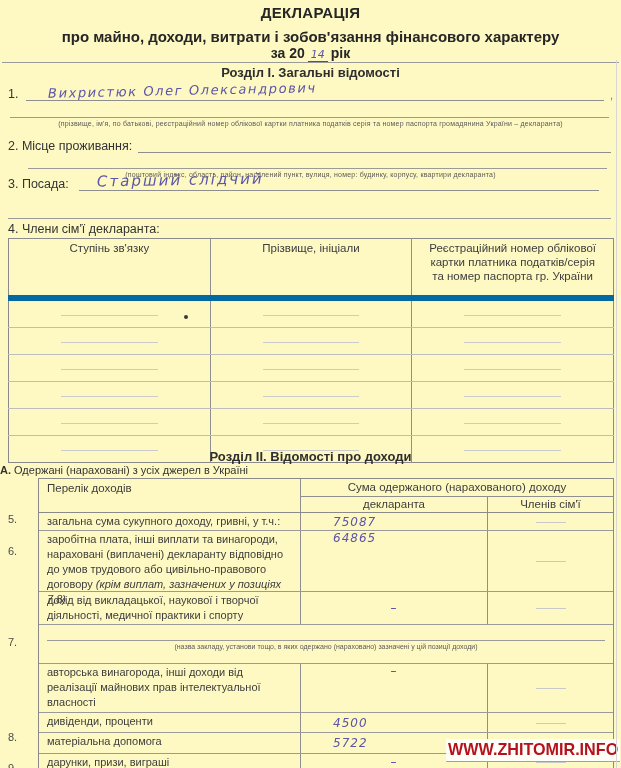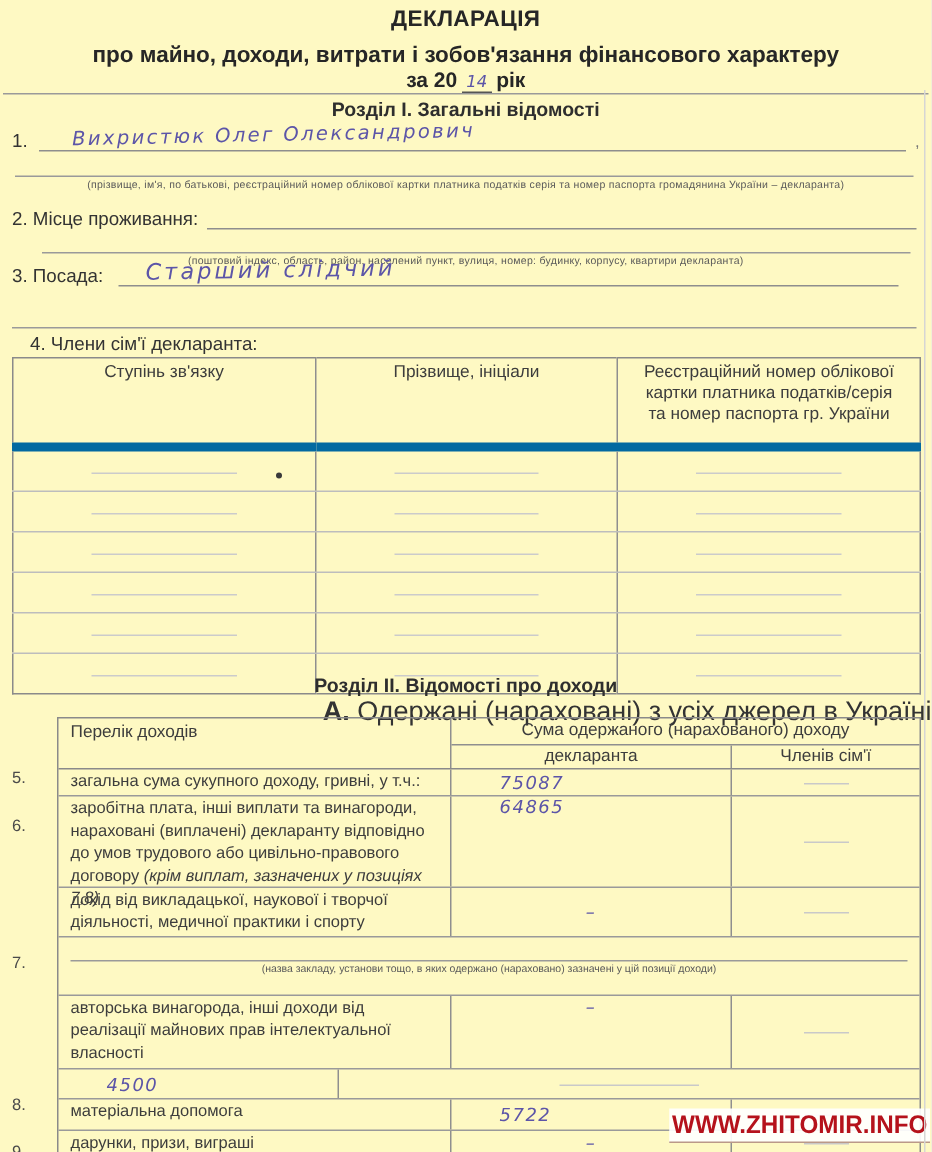--- a/index.html
+++ b/index.html
@@ -49,21 +49,21 @@
   .item2 .wline{margin-left:6px;margin-right:10px;}
   .u3{top:154px;height:14px;margin-left:28px;margin-right:14px;}
   .hint2{top:171px;}
 
   .item3{top:170px;height:21px;}
   .item3 .item-label{margin-left:8px;}
   .item3 .wline{margin-left:10px;margin-right:22px;}
   .u4{top:207px;height:11px;margin-left:8px;margin-right:10px;}
 
   .item4{top:222px;}
-  .item4 .item-label{margin-left:20px;}
+  .item4 .item-label{margin-left:8px;}
 
   
   .hand{
     font-family:"DejaVu Sans",sans-serif;font-style:italic;
     color:#5c55a8;
   }
   .hand-name{
     position:absolute;left:22px;bottom:2px;
     font-size:13px;letter-spacing:1.6px;transform:rotate(-1.2deg);
     white-space:nowrap;
@@ -97,21 +97,21 @@
     content:"";position:absolute;left:26%;right:26%;top:55%;
     border-top:1px solid #cbcbcb;
   }
   .scan-dot{
     position:absolute;right:22px;bottom:8px;width:4px;height:4px;
     background:#3a3a3a;border-radius:50%;
   }
 
   
   .r2-heading{top:449px;}
-  .r2-sub{top:464px;text-align:right;font-size:18px;color:#333;}
+  .r2-sub{top:464px;text-align:left;font-size:11px;color:#333;}
   .r2-sub b{font-weight:bold;}
 
   
   .income{top:478px;left:0;right:7px;display:flex;}
   .gutter{width:38px;position:relative;flex:none;}
   .gnum{position:absolute;left:8px;font-size:11px;color:#4a4a4a;}
   .itable{flex:1;border:1px solid #8a8a8a;background:transparent;}
 
   .ihead{display:flex;border-bottom:1px solid #8a8a8a;}
   .head-c1{
@@ -314,20 +314,21 @@
 
       <div class="irow h-r8">
         <div class="c1">авторська винагорода, інші доходи від реалізації майнових прав інтелектуальної власності</div>
         <div class="c2 dashc top">
             <span class="hand hand-val">–</span>
           </div>
         <div class="c3"></div>
       </div>
 
       <div class="irow h-r9">
+        <div class="c1">дивіденди, проценти</div>
         <div class="c2">
             <span class="hand hand-val">4500</span>
           </div>
         <div class="c3"></div>
       </div>
 
       <div class="irow h-r10">
         <div class="c1">матеріальна допомога</div>
         <div class="c2">
             <span class="hand hand-val">5722</span>

